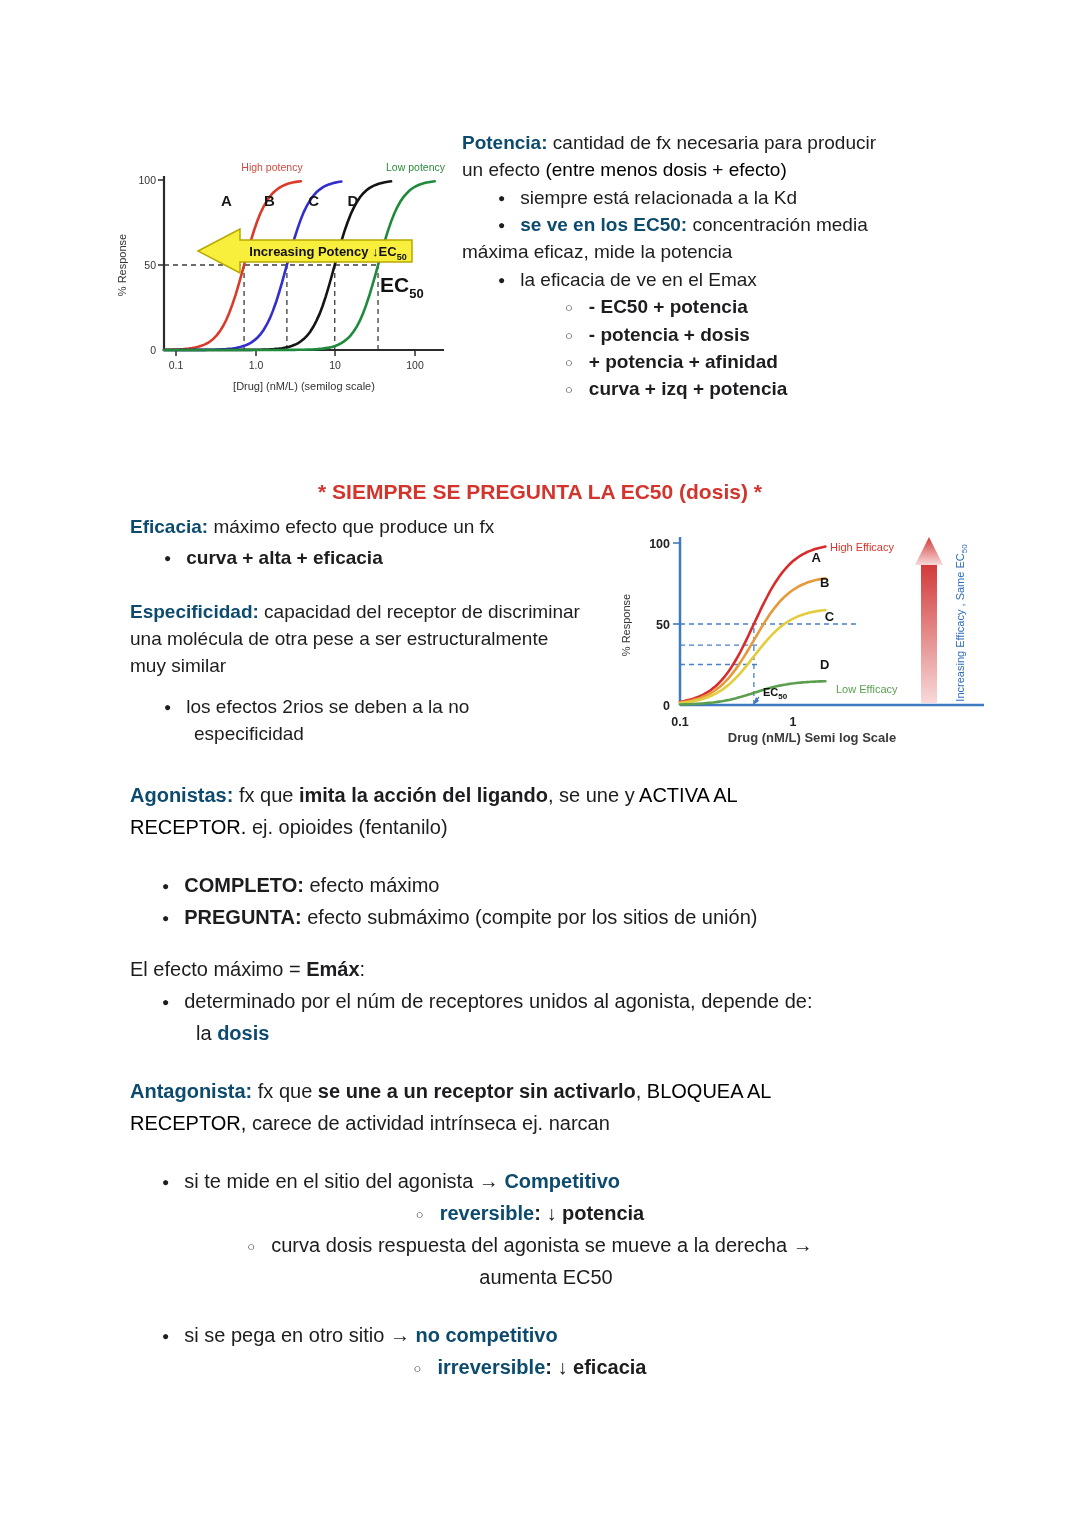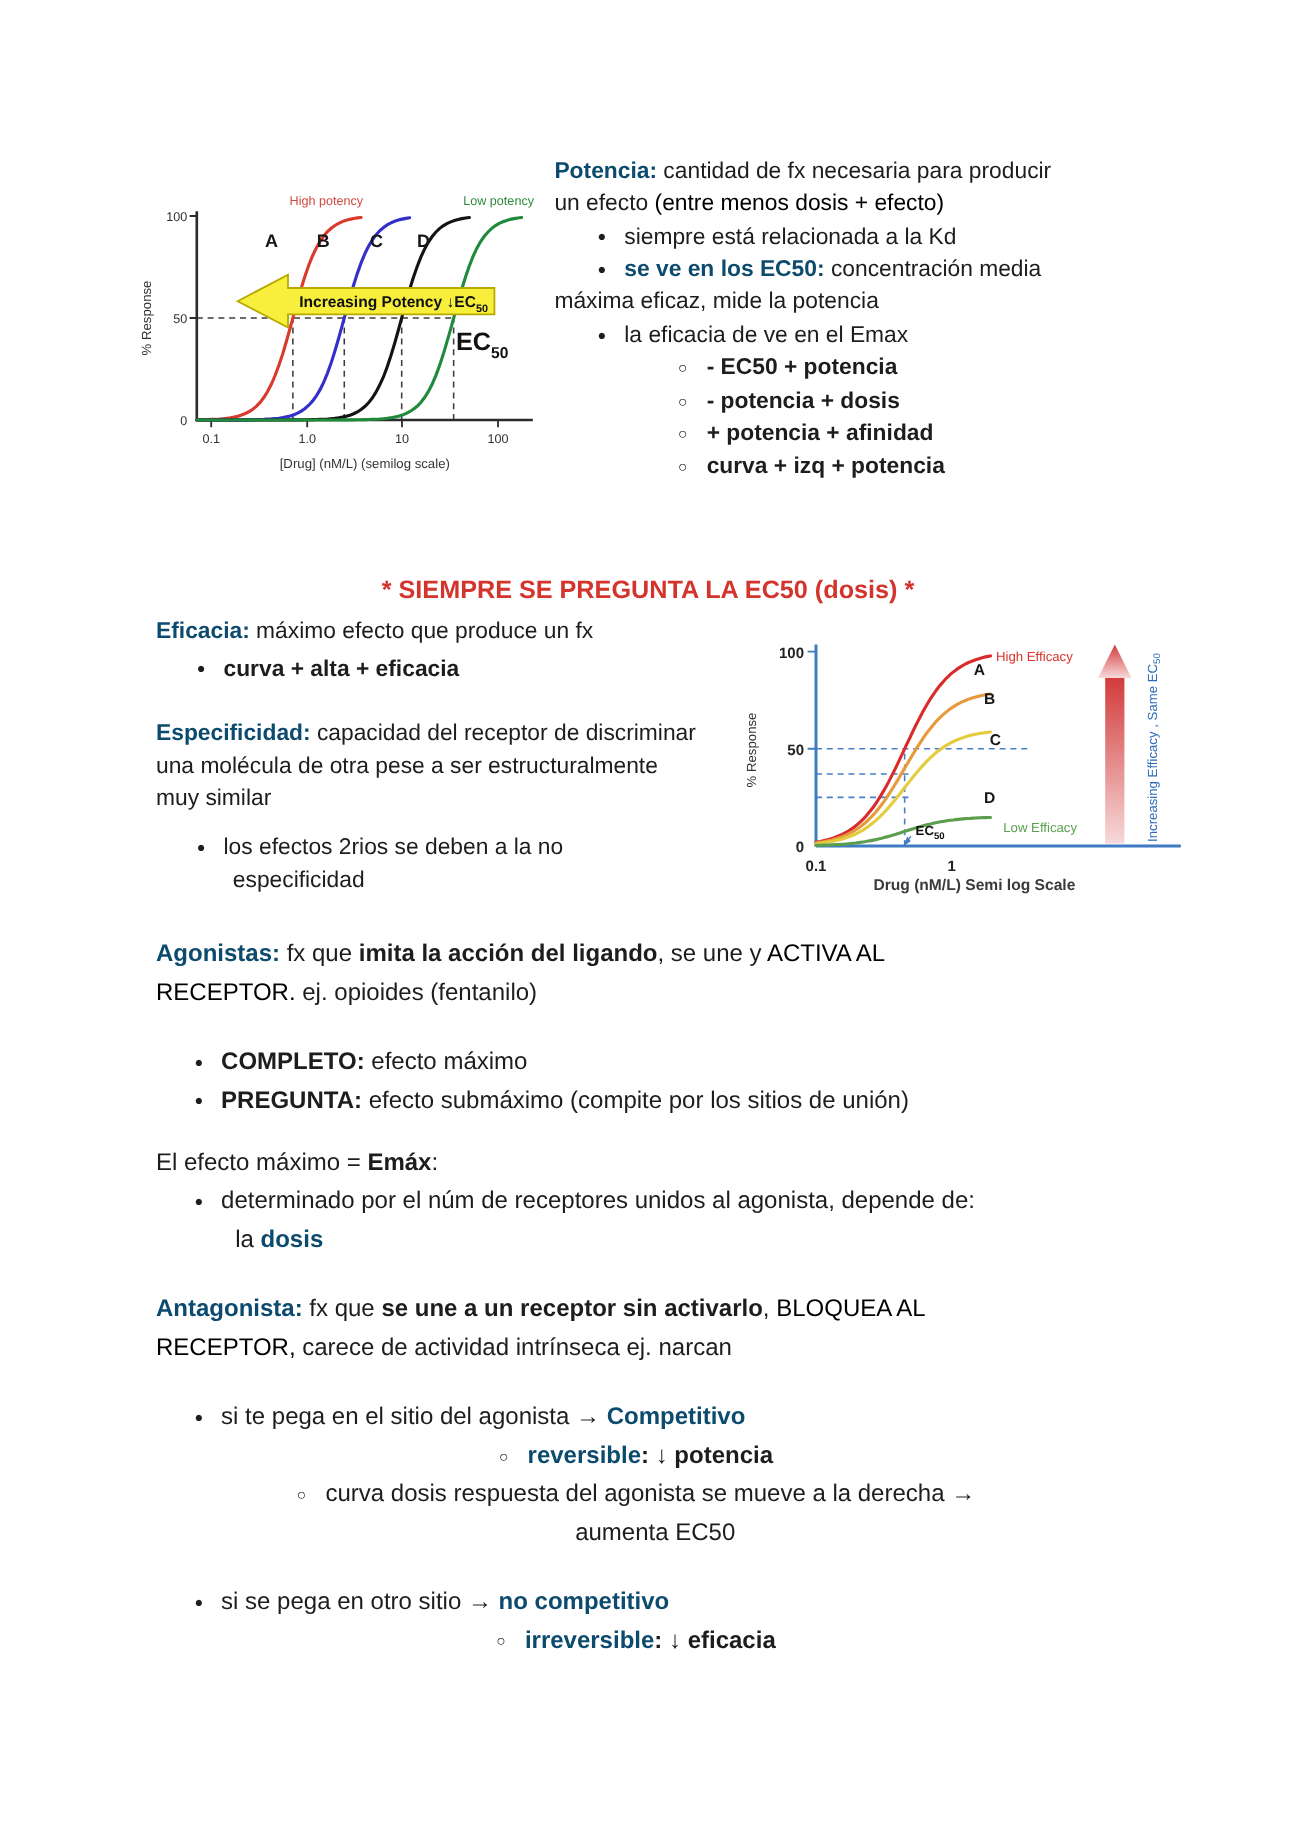--- a/index.html
+++ b/index.html
@@ -185,21 +185,21 @@
     <p class="mb-lg"><span class="term">Agonistas:</span><span> fx que </span><span class="bold">imita la acción del ligando</span><span>, se une y </span><span class="pink">ACTIVA AL RECEPTOR.</span><span> ej. opioides (fentanilo)</span></p>
 
     <p class="hb2"><span class="dot">●</span><span class="bold">COMPLETO:</span><span> efecto máximo</span></p>
     <p class="hb2 mb-md"><span class="dot">●</span><span class="bold">PREGUNTA:</span><span> efecto submáximo (compite por los sitios de unión)</span></p>
 
     <p><span>El efecto máximo = </span><span class="bold">Emáx</span><span>:</span></p>
     <p class="hb2 mb-lg"><span class="dot">●</span><span>determinado por el núm de receptores unidos al agonista, depende de: la </span><span class="term">dosis</span></p>
 
     <p class="mb-lg"><span class="term">Antagonista:</span><span> fx que </span><span class="bold">se une a un receptor sin activarlo</span><span>, </span><span class="pink">BLOQUEA AL RECEPTOR,</span><span> carece de actividad intrínseca ej. narcan</span></p>
 
-    <p class="hb2"><span class="dot">●</span><span>si te pega en el sitio del agonista → </span><span class="term">Competitivo</span></p>
+    <p class="hb2"><span class="dot">●</span><span>si te mide en el sitio del agonista → </span><span class="term">Competitivo</span></p>
     <p class="sb2"><span class="circ">○</span><span class="term">reversible</span><span class="bold">: ↓ </span><span class="bold">potencia</span></p>
     <p class="sb2 mb-lg"><span class="circ">○</span><span>curva dosis respuesta del agonista se mueve a la derecha → aumenta EC50</span></p>
 
     <p class="hb2"><span class="dot">●</span><span>si se pega en otro sitio → </span><span class="term">no competitivo</span></p>
     <p class="sb2"><span class="circ">○</span><span class="term">irreversible</span><span class="bold">: ↓ </span><span class="bold">eficacia</span></p>
   </div>
 
 </div>
 
 </body></html>

